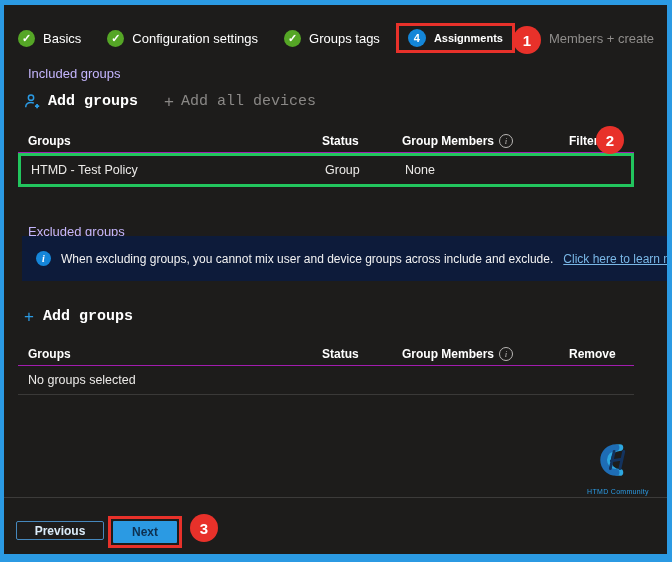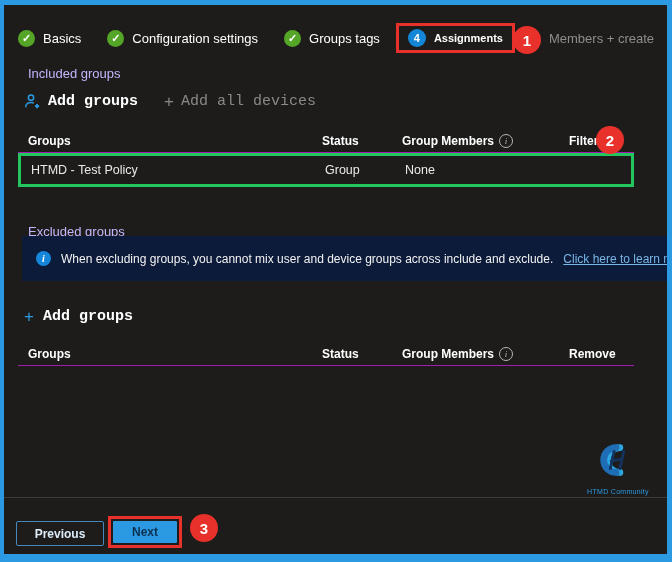--- a/index.html
+++ b/index.html
@@ -62,21 +62,21 @@
           font-size:10px;font-weight:bold;font-style:italic;display:flex;align-items:center;justify-content:center;
           font-family:"Liberation Serif", serif;}
   .banner-text{font-size:12px;color:#f2f2f2;}
   .banner-link{font-size:12px;color:#79b7e6;text-decoration:underline;cursor:pointer;}
   .add2{position:absolute;left:20px;top:303px;display:flex;align-items:center;gap:9px;cursor:pointer;}
   
   .logo{position:absolute;right:16px;top:432px;width:66px;text-align:center;}
   .logo-name{font-size:7px;color:#2b9ae3;letter-spacing:.3px;margin-top:1px;}
   
   .footer-divider{position:absolute;left:0;right:0;top:492px;height:1px;background:#3c3b3a;}
-  .btn-previous{position:absolute;left:12px;top:516px;width:88px;height:25px;box-sizing:border-box;
+  .btn-previous{position:absolute;left:12px;top:516px;width:88px;height:19px;box-sizing:border-box;
           background:transparent;border:1px solid #4688bd;border-radius:2px;color:#dcecf9;
           font-size:12px;font-weight:600;font-family:"Liberation Sans",sans-serif;cursor:pointer;}
   .next-wrap{position:absolute;left:104px;top:511px;border:3px solid #e8312a;padding:2px;}
   .btn-next{display:block;width:64px;height:22px;background:#2b9ae3;border:none;border-radius:1px;
           color:#0e3050;font-size:12px;font-weight:bold;font-family:"Liberation Sans",sans-serif;cursor:pointer;}
   .icon-svg{display:block;}
 </style>
 </head>
 <body>
 
@@ -160,20 +160,21 @@
   <div class="gtable" style="top:337px;">
     <div class="grow ghead">
       <div class="gcell">Groups</div>
       <div class="gcell">Status</div>
       <div class="gcell">
         <span>Group Members</span>
         <span class="info-small">i</span>
       </div>
       <div class="gcell">Remove</div>
     </div>
+    <div class="gempty">No groups selected</div>
   </div>
 
   <div class="logo">
     <svg width="58" height="46" viewBox="0 0 60 48">
       <path d="M32 11 A13 13 0 1 0 32 37" stroke="#2da7e0" stroke-width="7" fill="none" stroke-linecap="round"></path>
       <path d="M28 37 A13 13 0 1 1 28 11" stroke="#1e6db5" stroke-width="7" fill="none" stroke-linecap="round"></path>
       <path d="M26 15 L22 33 M36 15 L32 33 M23 25 L34 23" stroke="#13335e" stroke-width="3" fill="none" stroke-linecap="round"></path>
     </svg>
     <div class="logo-name">HTMD Community</div>
   </div>

